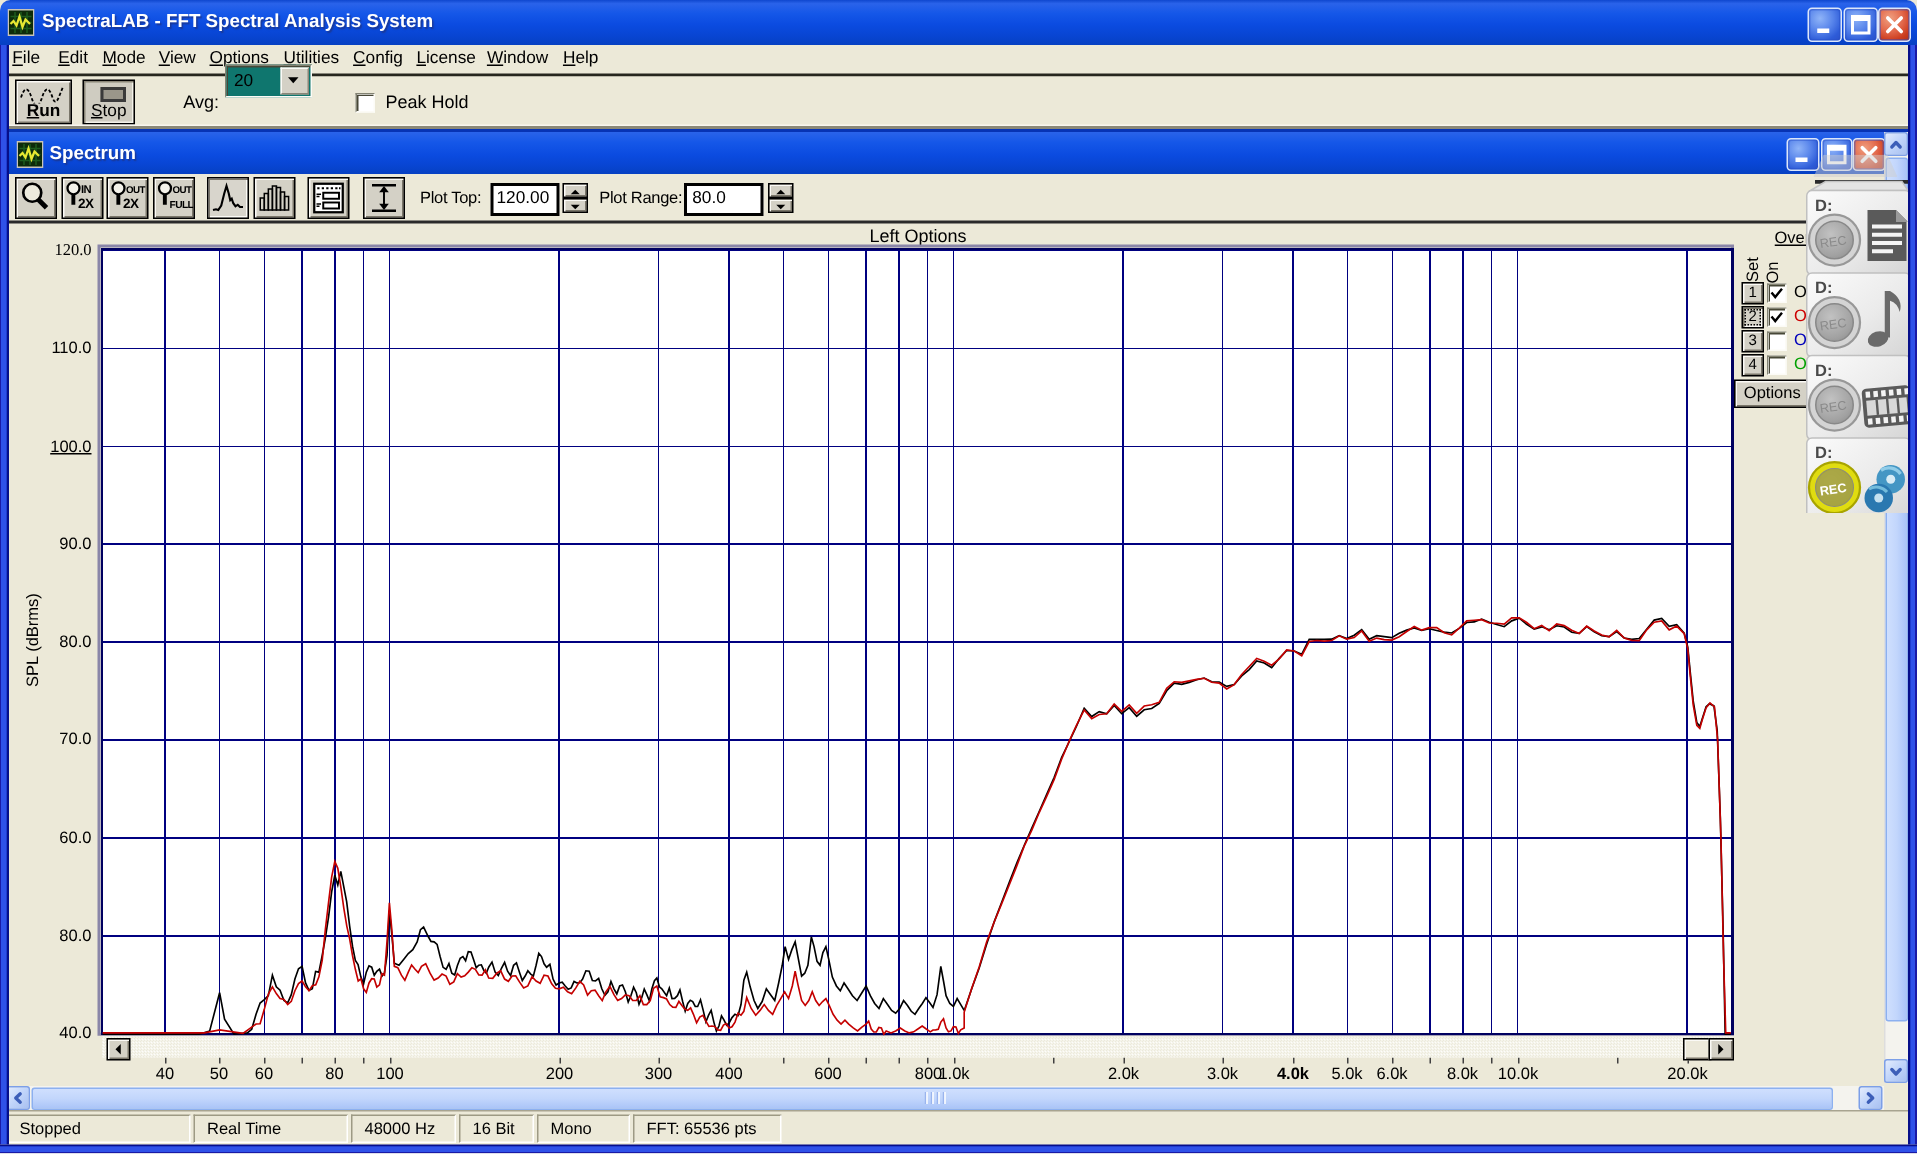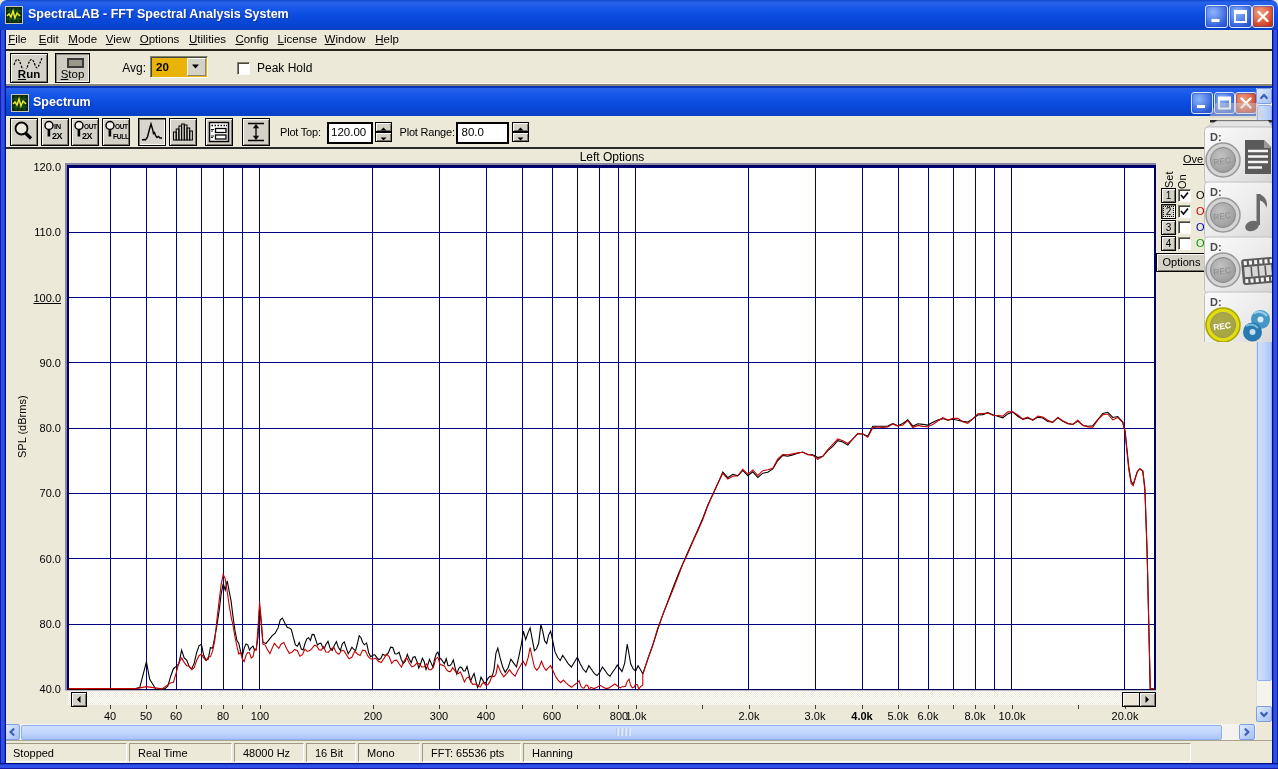--- a/index.html
+++ b/index.html
@@ -53,21 +53,21 @@
  <svg width="36" height="15" style="position:absolute;left:0;top:0;overflow:hidden">
         <path d="M3 11 Q6.5 0 10 11 Q13.5 22 17 11 Q20.5 0 24 11 Q26 17 28.5 10 L31 4" fill="none" stroke="#000" stroke-width="1.2" stroke-dasharray="2.2 1.3"></path>
       </svg>
  <div class="abs" style="left:0;top:14px;width:100%;text-align:center;font-size:11.5px;font-weight:bold;"><u>R</u>un</div>
 </div>
 <div class="abs" style="left:55px;top:53px;width:33px;height:28px;background:#cfccc1;border:1px solid #000;box-shadow:inset 1px 1px 0 #8a8678, inset -1px -1px 0 #f4f2ea;">
  <div class="abs" style="left:10.5px;top:4px;width:13px;height:6px;background:#9a968a;border:2px solid #3a3a3a;"></div>
  <div class="abs" style="left:0;top:14px;width:100%;text-align:center;font-size:11.5px;"><u>S</u>top</div>
 </div>
 <div class="abs" style="left:112px;top:61px;width:34px;text-align:right;font-size:12px;">Avg:</div>
-<div class="abs" style="left:150px;top:56px;width:56px;height:20px;background:#eab308;border:1px solid #828272;border-right-color:#fcfbf6;border-bottom-color:#fcfbf6;box-shadow:inset 1px 1px 0 #474737;font-weight:bold;">
+<div class="abs" style="left:150px;top:43px;width:56px;height:20px;background:#0f766e;border:1px solid #828272;border-right-color:#fcfbf6;border-bottom-color:#fcfbf6;box-shadow:inset 1px 1px 0 #474737;">
  <div class="abs" style="left:5px;top:4px;font-size:11.5px;">20</div>
  <div class="abs" style="right:1px;top:1px;width:17px;height:16px;background:#d4d1c6;border:1px solid #8a8678;border-top-color:#fbfaf6;border-left-color:#fbfaf6;">
   <svg width="15" height="14">
           <path d="M4 5.5 L11 5.5 L7.5 9.5 Z" fill="#000"></path>
         </svg>
  </div>
 </div>
 <div class="abs" style="left:237px;top:62px;width:11px;height:11px;background:#fff;border:1px solid #828272;border-right-color:#fcfbf6;border-bottom-color:#fcfbf6;box-shadow:inset 1px 1px 0 #474737;"></div>
 <div class="abs" style="left:257px;top:61px;font-size:12px;">Peak Hold</div>
 <div class="abs" style="left:0px;top:82.5px;width:1278px;height:1.5px;background:#f8f6ee;"></div>
@@ -226,21 +226,21 @@
       </g>
       <rect x="68.0" y="166.0" width="1087.0" height="523.5" fill="none" stroke="#000060" stroke-width="1.5" shape-rendering="crispEdges"></rect>
       <clipPath id="pc">
         <rect x="68.0" y="166.0" width="1087.0" height="524.3"></rect>
       </clipPath>
       <g clip-path="url(#pc)">
         <path d="M68.4 689.5L132.8 689.5L139.8 687.3L146.4 661.8L149.7 679.4L156.0 689.5L164.9 688.6L167.8 686.2L170.7 676.2L173.4 668.7L176.2 666.4L178.9 663.7L181.6 650.1L184.2 657.9L186.7 660.1L189.3 667.0L191.8 668.6L194.2 663.1L196.6 652.7L199.0 645.9L201.4 644.2L203.7 655.3L206.0 660.3L208.2 659.2L210.4 647.6L212.6 648.1L214.8 637.0L216.9 625.4L219.1 610.9L221.1 594.6L223.2 583.5L225.2 590.0L227.2 580.9L229.2 591.3L231.1 601.1L233.1 617.4L235.0 630.8L236.9 640.3L238.7 643.1L240.6 651.4L242.4 655.9L244.2 648.1L246.0 643.9L247.8 644.8L249.5 650.2L251.2 647.5L253.0 646.1L254.7 650.7L256.3 648.6L258.0 637.0L259.6 607.0L261.3 624.0L262.9 642.2L266.0 643.5L269.1 639.6L272.2 635.7L275.2 633.1L278.1 627.9L280.3 619.8L282.4 618.1L285.3 624.0L287.3 627.6L289.4 627.9L291.4 629.6L293.4 637.7L295.4 644.9L297.4 646.2L299.3 642.4L301.2 648.8L303.1 650.0L305.0 643.5L306.8 638.8L308.6 637.7L310.4 640.5L312.2 634.4L314.0 634.6L315.7 639.6L317.5 645.1L319.2 643.5L320.9 643.2L322.5 646.8L324.2 648.8L325.8 644.8L328.0 641.4L330.1 648.1L332.2 650.4L334.3 645.5L336.4 641.6L338.4 647.5L340.4 650.4L342.4 643.5L344.3 641.9L346.3 648.1L348.2 653.7L350.1 650.7L351.9 647.2L353.8 649.4L355.6 650.6L357.4 643.5L359.2 635.6L361.0 637.7L362.7 642.5L364.4 644.8L366.6 642.9L368.7 652.7L370.7 656.7L372.8 655.3L374.8 654.8L376.8 657.3L378.8 659.5L380.8 658.6L382.7 654.3L384.6 655.3L386.5 655.1L388.4 652.7L390.6 647.2L392.8 647.5L394.9 653.7L397.0 654.0L399.1 652.3L401.2 659.2L403.3 663.5L405.3 661.2L407.3 654.3L409.3 659.2L411.2 662.6L413.1 657.3L415.0 656.7L416.9 661.2L418.8 668.0L420.6 663.8L422.4 658.2L424.2 661.8L426.0 669.5L427.8 665.1L429.5 659.4L431.2 663.1L432.9 667.2L434.6 659.2L436.3 653.8L437.9 652.0L439.6 657.9L441.2 659.2L444.4 663.8L446.2 658.7L448.0 665.7L449.8 665.6L451.6 663.8L453.3 659.9L455.1 667.7L456.8 674.1L458.5 669.0L460.2 666.9L461.8 667.7L463.5 670.9L465.1 671.0L467.0 666.5L468.8 673.6L470.6 681.2L472.4 676.8L474.1 673.6L475.9 681.4L477.6 687.4L479.3 684.0L481.0 677.2L482.7 680.1L484.4 683.5L486.0 682.1L488.0 678.4L490.0 676.2L492.0 677.1L494.0 669.7L495.9 653.4L497.8 648.1L500.1 657.9L502.7 667.0L505.2 672.3L508.1 667.7L510.9 659.2L513.7 663.1L516.5 667.0L519.1 655.3L521.5 643.5L523.4 631.1L525.7 639.6L527.9 633.1L530.1 627.9L532.3 639.6L534.4 650.7L536.5 648.8L538.6 643.5L540.9 624.6L542.7 631.1L544.7 640.9L546.7 643.5L548.6 635.1L550.6 631.1L552.5 639.6L554.9 651.4L557.6 657.3L560.2 660.5L562.7 655.3L565.3 659.2L568.3 663.8L571.4 667.0L574.6 661.8L577.4 657.3L580.2 663.8L583.1 669.0L586.0 672.3L588.9 665.7L591.7 669.7L594.4 673.6L597.1 675.5L599.8 672.3L602.4 667.0L605.0 670.3L607.5 674.2L610.0 676.2L612.5 672.3L614.9 669.0L617.3 665.1L619.7 668.4L622.0 671.6L624.7 663.1L627.2 644.2L629.0 654.0L630.7 663.8L633.2 669.0L635.6 671.0L638.1 665.7L640.5 669.7L642.8 673.6L642.8 673.9L647.8 659.1L652.8 645.3L657.8 629.4L662.8 614.6L667.8 601.5L672.8 588.3L677.8 575.5L682.8 563.7L687.8 552.3L692.8 541.0L697.8 529.6L702.8 518.2L707.8 504.9L712.8 494.5L717.8 483.8L722.8 472.1L727.8 477.7L732.8 474.4L737.8 475.8L742.8 470.3L747.8 475.8L752.8 471.8L757.8 477.5L762.8 473.2L767.8 472.3L772.8 468.9L777.8 460.5L782.8 455.4L787.8 456.2L792.8 454.9L797.8 453.2L802.8 452.0L807.8 454.5L812.8 454.7L817.8 457.6L822.8 456.3L827.8 450.6L832.8 446.4L837.8 440.7L842.8 442.0L847.8 445.1L852.8 438.9L857.8 433.7L862.8 434.0L867.8 436.2L872.8 426.2L877.8 426.2L882.8 426.2L887.8 426.1L892.8 423.7L897.8 425.7L902.8 423.5L907.8 419.8L912.8 426.2L917.8 423.8L922.8 424.4L927.8 425.1L932.8 422.2L937.8 420.1L942.8 418.6L947.8 420.3L952.8 419.2L957.8 420.3L962.8 421.4L967.8 422.0L972.8 418.9L977.8 415.0L982.8 414.6L987.8 412.7L992.8 414.8L997.8 416.3L1002.8 417.8L1007.8 413.9L1012.8 412.1L1017.8 416.2L1022.8 419.4L1027.8 417.9L1032.8 419.8L1037.8 417.2L1042.8 418.0L1047.8 421.5L1052.8 422.2L1057.8 417.7L1062.8 421.2L1067.8 423.8L1072.8 424.4L1077.8 421.0L1082.8 425.3L1087.8 426.2L1092.8 425.7L1097.8 419.5L1102.8 413.4L1107.8 412.3L1112.8 417.5L1117.8 416.5L1122.8 422.1L1125.2 431.4L1126.8 447.7L1128.8 467.3L1131.2 481.6L1133.2 484.3L1135.1 478.4L1137.4 471.2L1139.6 469.2L1142.6 470.6L1144.8 486.9L1146.9 545.6L1148.7 617.4L1150.1 689.5L1153.9 689.5" fill="none" stroke="#000000" stroke-width="1.1"></path>
         <path d="M68.4 688.6L136.3 688.6L146.4 686.6L162.0 688.9L170.7 682.7L173.4 682.5L176.2 672.9L178.9 662.7L181.6 657.9L184.2 662.4L186.7 665.7L189.3 666.3L191.8 669.7L194.2 667.6L196.6 660.5L199.0 655.7L201.4 654.0L203.7 657.9L206.0 660.5L208.2 657.2L210.5 656.6L212.6 651.2L214.8 640.3L216.9 619.7L219.1 601.1L221.1 584.8L223.2 574.3L225.2 578.9L227.2 591.3L229.2 605.4L231.2 617.4L233.1 625.9L235.0 637.0L236.9 646.2L238.8 654.0L240.6 652.6L242.4 659.2L244.2 661.6L246.0 655.3L247.8 652.5L249.5 652.7L251.2 658.0L253.0 656.6L254.6 649.0L256.3 650.1L258.0 627.7L259.6 601.8L261.3 620.7L262.9 644.2L265.2 645.1L267.6 650.1L269.9 653.5L272.2 648.1L274.4 643.3L276.7 646.2L278.8 648.4L281.0 644.2L283.8 642.5L286.7 648.8L289.4 653.4L292.1 652.0L294.7 649.4L297.4 650.7L299.9 656.2L302.5 654.6L304.9 649.1L307.4 651.4L309.8 650.6L312.2 648.1L314.6 645.2L316.9 646.2L319.2 650.0L321.4 650.1L323.6 646.6L325.8 652.0L328.5 652.2L331.2 648.8L333.8 647.2L336.4 652.7L338.9 654.2L341.4 650.7L343.8 650.5L346.3 654.6L349.1 658.7L351.9 657.3L354.7 651.2L357.4 654.0L360.1 655.5L362.7 650.1L365.3 650.7L367.8 655.9L370.3 658.8L372.8 659.2L375.6 658.1L378.4 661.2L381.1 662.5L383.9 658.6L386.5 654.2L389.1 656.6L391.7 663.4L394.2 660.5L396.7 660.1L399.1 663.8L401.5 667.1L403.9 661.2L406.6 657.6L409.3 663.1L411.8 666.9L414.4 665.7L416.9 663.2L419.4 663.8L421.8 667.0L424.2 667.0L426.6 663.8L428.9 669.7L431.2 669.7L433.5 667.0L435.7 658.8L437.9 657.3L440.1 664.5L442.3 665.1L444.4 666.0L446.5 669.7L448.5 671.4L450.6 671.6L452.6 667.6L454.6 670.3L456.5 672.7L458.5 673.6L460.4 671.9L462.3 676.2L464.4 681.9L466.5 678.1L468.6 676.9L470.6 680.8L472.6 684.3L474.6 684.0L476.5 684.3L478.5 686.6L480.4 686.9L482.3 683.4L484.1 682.4L486.0 685.3L488.0 684.5L490.0 681.4L492.0 675.5L494.0 676.8L495.9 674.2L497.8 665.1L500.8 672.3L503.8 676.8L506.7 673.6L509.5 669.7L512.3 673.6L515.1 676.2L517.8 670.3L520.5 665.7L523.1 661.2L525.7 665.7L528.2 657.3L530.1 647.5L532.0 656.6L534.4 667.0L536.8 670.3L539.2 667.0L541.5 661.2L543.8 667.0L546.1 670.3L548.4 667.7L550.6 665.7L552.8 670.3L555.4 676.2L558.1 680.1L560.7 682.7L563.3 680.1L565.8 682.7L568.8 685.3L571.7 687.3L574.6 684.7L577.4 682.7L579.1 680.7L580.8 686.0L582.5 688.0L584.2 687.9L585.9 685.0L587.6 685.3L589.2 689.5L590.8 687.3L594.0 688.6L597.1 687.3L600.2 685.3L603.2 687.3L606.2 688.6L609.1 687.9L611.9 686.0L614.8 684.0L617.5 686.0L620.2 687.9L622.0 686.7L623.8 686.6L625.5 686.2L627.2 681.4L629.0 679.2L630.7 685.3L632.3 687.9L634.0 687.3L635.6 684.4L637.3 684.7L638.9 689.0L640.5 686.6L642.8 685.3L642.8 674.7L647.8 659.0L652.8 644.6L657.8 627.9L662.8 614.7L667.8 602.4L672.8 590.0L677.8 577.4L682.8 564.1L687.8 553.6L692.8 541.7L697.8 530.9L702.8 519.6L707.8 506.0L712.8 494.1L717.8 483.2L722.8 473.3L727.8 479.1L732.8 476.3L737.8 475.8L742.8 469.4L747.8 474.2L752.8 469.9L757.8 475.5L762.8 470.7L767.8 469.8L772.8 468.2L777.8 458.9L782.8 454.5L787.8 454.9L792.8 453.9L797.8 452.9L802.8 452.2L807.8 454.8L812.8 455.4L817.8 459.3L822.8 456.4L827.8 449.7L832.8 444.3L837.8 438.9L842.8 440.8L847.8 443.5L852.8 439.2L857.8 433.3L862.8 434.0L867.8 437.2L872.8 427.7L877.8 427.0L882.8 427.4L887.8 427.0L892.8 423.9L897.8 426.1L902.8 425.0L907.8 420.6L912.8 427.5L917.8 425.4L922.8 426.4L927.8 426.7L932.8 424.5L937.8 421.0L942.8 417.7L947.8 420.1L952.8 418.4L957.8 418.4L962.8 421.8L967.8 423.3L972.8 418.8L977.8 413.9L982.8 413.5L987.8 413.1L992.8 415.3L997.8 415.5L1002.8 416.1L1007.8 411.9L1012.8 411.9L1017.8 415.0L1022.8 419.1L1027.8 417.0L1032.8 420.4L1037.8 416.0L1042.8 417.1L1047.8 420.2L1052.8 422.3L1057.8 417.4L1062.8 420.7L1067.8 423.3L1072.8 424.5L1077.8 420.3L1082.8 425.4L1087.8 426.9L1092.8 427.1L1097.8 419.9L1102.8 414.8L1107.8 414.0L1112.8 419.9L1117.8 417.4L1122.8 422.5L1125.2 432.7L1126.8 450.3L1128.8 469.9L1131.2 483.6L1133.2 485.6L1135.1 479.0L1137.4 471.9L1140.0 468.6L1143.0 471.2L1145.1 493.4L1147.3 558.7L1149.0 637.0L1150.5 688.6L1153.9 688.6" fill="none" stroke="#c40000" stroke-width="1.1"></path>
       </g>
     </svg>
-    <div class="abs" style="left:17px;top:161px;width:44px;text-align:right;font-size:11px;">120.0</div>
+    <div class="abs" style="left:17px;top:161px;width:44px;text-align:right;font-size:11px;font-family:Liberation Serif, serif;">120.0</div>
     <div class="abs" style="left:17px;top:226px;width:44px;text-align:right;font-size:11px;">110.0</div>
     <div class="abs" style="left:17px;top:292px;width:44px;text-align:right;font-size:11px;text-decoration:underline;">100.0</div>
     <div class="abs" style="left:17px;top:357px;width:44px;text-align:right;font-size:11px;">90.0</div>
     <div class="abs" style="left:17px;top:422px;width:44px;text-align:right;font-size:11px;">80.0</div>
     <div class="abs" style="left:17px;top:487px;width:44px;text-align:right;font-size:11px;">70.0</div>
     <div class="abs" style="left:17px;top:553px;width:44px;text-align:right;font-size:11px;">60.0</div>
     <div class="abs" style="left:17px;top:618px;width:44px;text-align:right;font-size:11px;">80.0</div>
     <div class="abs" style="left:17px;top:683px;width:44px;text-align:right;font-size:11px;">40.0</div>
     <div class="abs" style="left:-9px;top:421px;width:62px;text-align:center;font-size:11px;transform:rotate(-90deg);transform-origin:center;white-space:nowrap;">SPL (dBrms)</div>
     <div class="abs" style="left:85px;top:710px;width:50px;text-align:center;font-size:11px;">40</div>
@@ -343,21 +343,20 @@
     <div class="abs" style="left:1239px;top:724px;width:16px;height:16px;border-radius:2px;background:linear-gradient(135deg,#e3ecfd 0%,#c0d4fa 50%,#a8c0f0 100%);border:1px solid #7c9fe8;box-sizing:border-box;"><svg width="14" height="14" fill="none" stroke="#3c5eb8" stroke-width="2.2" stroke-linecap="round" stroke-linejoin="round">
         <path d="M5.5 4.2 L8.5 7 L5.5 9.8"></path>
       </svg></div>
     <div class="abs" style="left:0;top:740px;width:1278px;height:1px;background:#a8a490;"></div>
     <div class="abs" style="left:4px;top:743px;width:123px;height:19px;border:1px solid;border-color:#9d9a84 #fff #fff #9d9a84;font-size:11px;padding:3px 0 0 8px;box-sizing:border-box;">Stopped</div>
     <div class="abs" style="left:129px;top:743px;width:103px;height:19px;border:1px solid;border-color:#9d9a84 #fff #fff #9d9a84;font-size:11px;padding:3px 0 0 8px;box-sizing:border-box;">Real Time</div>
     <div class="abs" style="left:234px;top:743px;width:70px;height:19px;border:1px solid;border-color:#9d9a84 #fff #fff #9d9a84;font-size:11px;padding:3px 0 0 8px;box-sizing:border-box;">48000 Hz</div>
     <div class="abs" style="left:306px;top:743px;width:50px;height:19px;border:1px solid;border-color:#9d9a84 #fff #fff #9d9a84;font-size:11px;padding:3px 0 0 8px;box-sizing:border-box;">16 Bit</div>
     <div class="abs" style="left:358px;top:743px;width:62px;height:19px;border:1px solid;border-color:#9d9a84 #fff #fff #9d9a84;font-size:11px;padding:3px 0 0 8px;box-sizing:border-box;">Mono</div>
     <div class="abs" style="left:422px;top:743px;width:99px;height:19px;border:1px solid;border-color:#9d9a84 #fff #fff #9d9a84;font-size:11px;padding:3px 0 0 8px;box-sizing:border-box;">FFT: 65536 pts</div>
-    <div class="abs" style="left:523px;top:743px;width:668px;height:19px;border:1px solid;border-color:#9d9a84 #fff #fff #9d9a84;font-size:11px;padding:3px 0 0 8px;box-sizing:border-box;">Hanning</div>
     <div class="abs" style="left:1209px;top:103px;width:56px;height:15px;background:rgba(205,205,205,0.5);clip-path:polygon(12% 0,88% 0,100% 100%,0 100%);"></div>
     <svg class="abs" style="left:1204px;top:118px;" width="70" height="224" viewBox="0 0 70 224">
       <defs>
         <linearGradient id="cubeg" x1="0" y1="0" x2="1" y2="1">
           <stop offset="0" stop-color="#fbfbfb"></stop>
           <stop offset="0.55" stop-color="#ebebeb"></stop>
           <stop offset="1" stop-color="#d5d5d5"></stop>
         </linearGradient>
         <radialGradient id="recg" cx="0.4" cy="0.35" r="0.8">
           <stop offset="0" stop-color="#c2c2c2"></stop>

